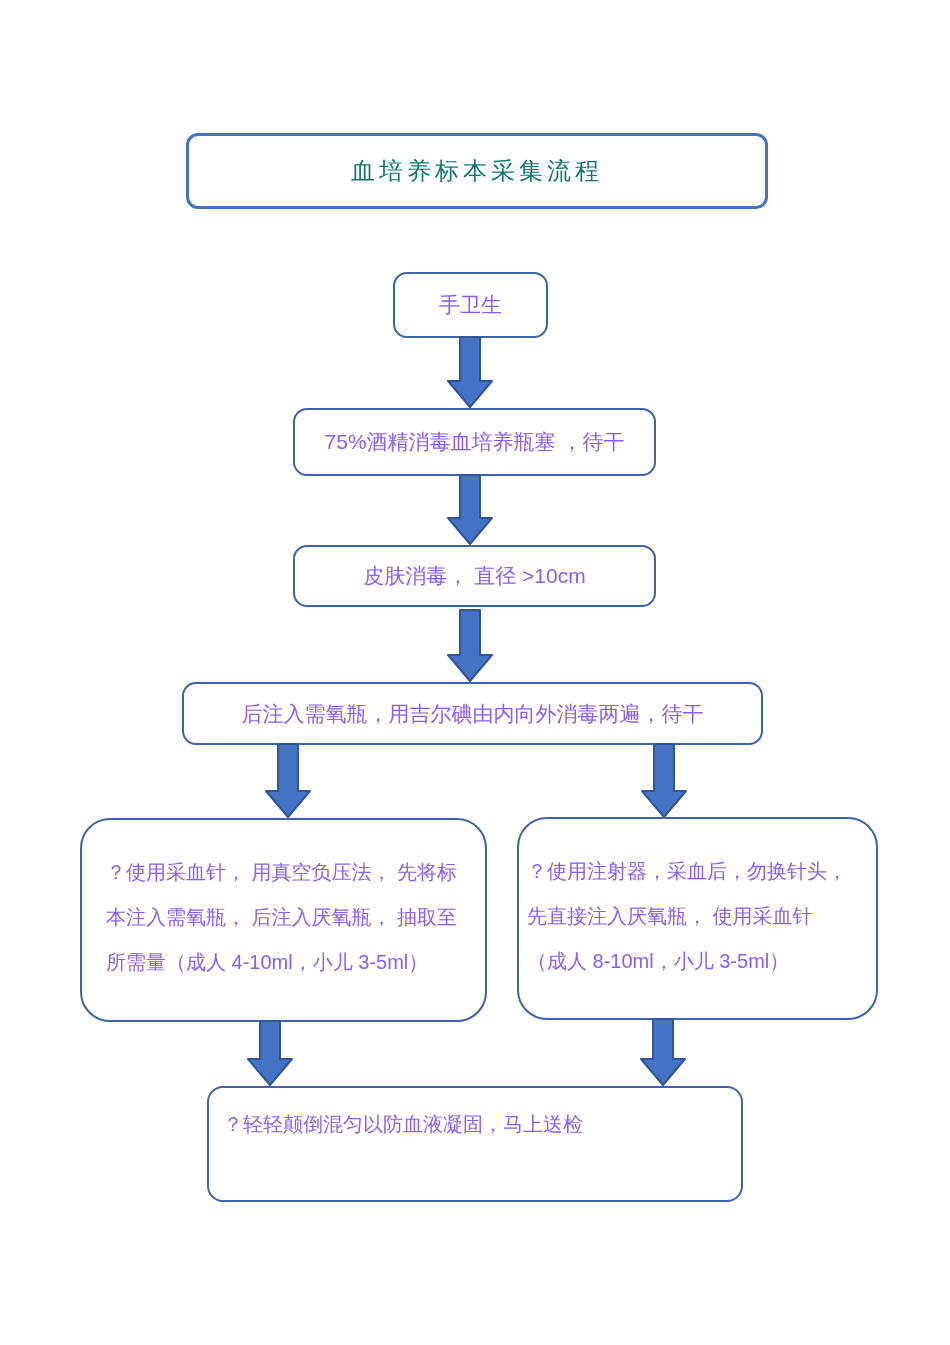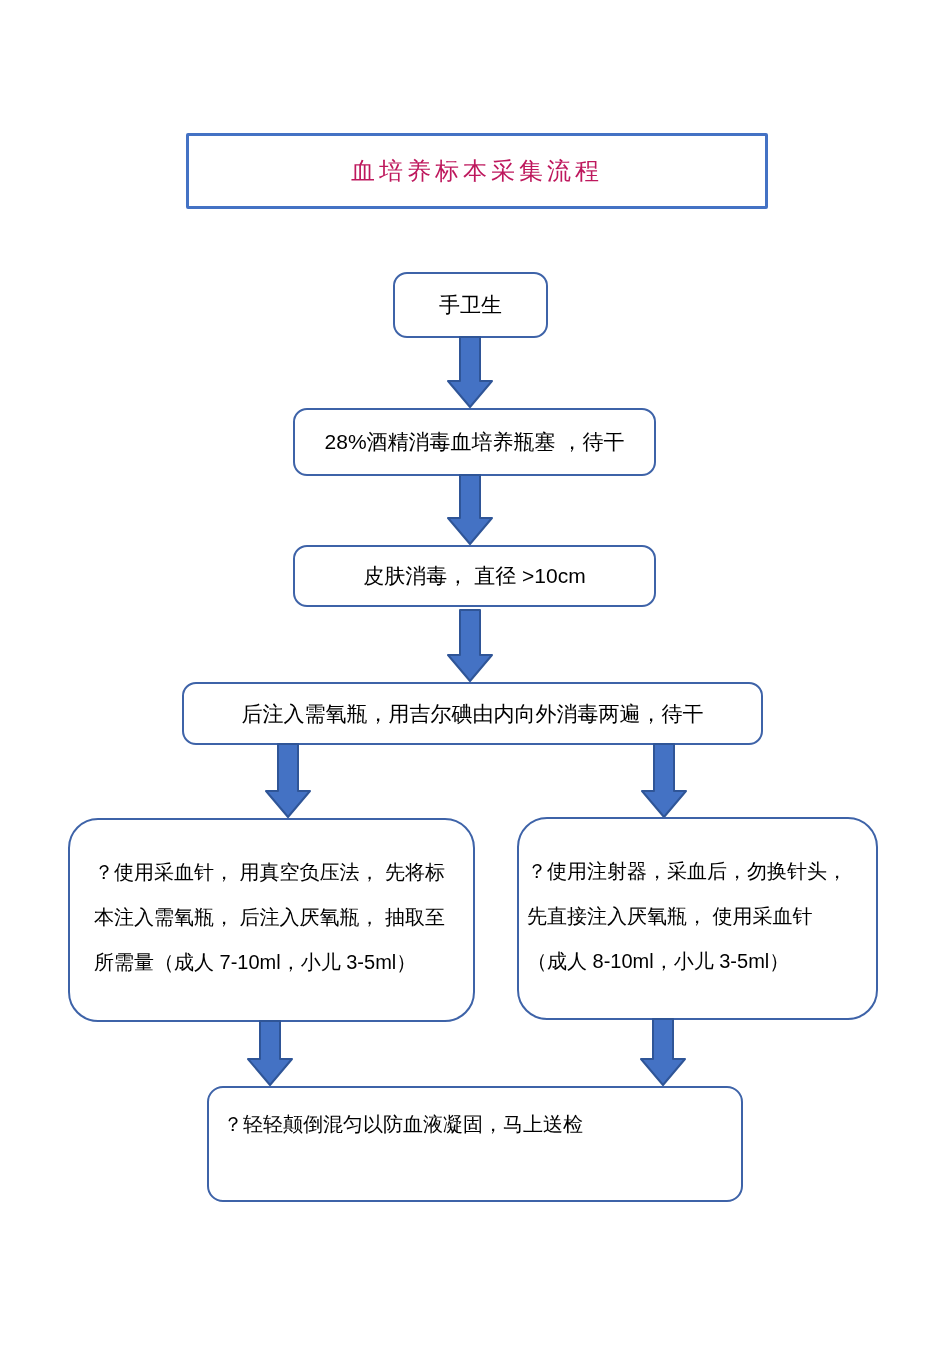--- a/index.html
+++ b/index.html
@@ -14,28 +14,28 @@
   .fc-box{
     position:absolute;
     box-sizing:border-box;
     background:#ffffff;
     border:2.5px solid #3E63A8;
     display:flex;
     align-items:center;
     justify-content:center;
     text-align:center;
     font-size:21px;
-    color:#000000;
+    color:#8b5cf6;
   }
   .title-box{
     border:3px solid #4472C4;
-    border-radius:2px;
+    border-radius:12px;
     font-size:24px;
     letter-spacing:4px;
-    color:#be185d;
+    color:#0f766e;
   }
   .step-box{border-radius:14px;}
   .branch-box{
     border-radius:30px;
     display:block;
     text-align:left;
     font-size:20px;
   }
   .branch-box .line{line-height:45px;white-space:nowrap;}
   .footer-box{
@@ -61,21 +61,21 @@
     <span>手卫生</span>
   </div>
 
   <div class="arrow" style="left:447px;top:336px;">
     <svg width="46" height="72" viewBox="0 0 46 72">
       <polygon points="13,1 33,1 33,45 45,45 23,71 1,45 13,45" fill="#4472C4" stroke="#2F5597" stroke-width="2" stroke-linejoin="round"></polygon>
     </svg>
   </div>
 
   <div class="fc-box step-box" style="left:293px;top:408px;width:363px;height:68px;">
-    <span>28%酒精消毒血培养瓶塞 ，待干</span>
+    <span>75%酒精消毒血培养瓶塞 ，待干</span>
   </div>
 
   <div class="arrow" style="left:447px;top:474px;">
     <svg width="46" height="71" viewBox="0 0 46 71">
       <polygon points="13,1 33,1 33,44 45,44 23,70 1,44 13,44" fill="#4472C4" stroke="#2F5597" stroke-width="2" stroke-linejoin="round"></polygon>
     </svg>
   </div>
 
   <div class="fc-box step-box" style="left:293px;top:545px;width:363px;height:62px;">
     <span>皮肤消毒， 直径 &gt;10cm</span>
@@ -96,24 +96,24 @@
       <polygon points="13,1 33,1 33,48 45,48 23,74 1,48 13,48" fill="#4472C4" stroke="#2F5597" stroke-width="2" stroke-linejoin="round"></polygon>
     </svg>
   </div>
 
   <div class="arrow" style="left:641px;top:743px;">
     <svg width="46" height="75" viewBox="0 0 46 75">
       <polygon points="13,1 33,1 33,48 45,48 23,74 1,48 13,48" fill="#4472C4" stroke="#2F5597" stroke-width="2" stroke-linejoin="round"></polygon>
     </svg>
   </div>
 
-  <div class="fc-box branch-box" style="left:68px;top:818px;width:407px;height:204px;padding:30px 16px 0 24px;">
+  <div class="fc-box branch-box" style="left:80px;top:818px;width:407px;height:204px;padding:30px 16px 0 24px;">
     <div class="line">？使用采血针， 用真空负压法， 先将标</div>
     <div class="line">本注入需氧瓶， 后注入厌氧瓶， 抽取至</div>
-    <div class="line">所需量（成人 7-10ml，小儿 3-5ml）</div>
+    <div class="line">所需量（成人 4-10ml，小儿 3-5ml）</div>
   </div>
 
   <div class="fc-box branch-box" style="left:517px;top:817px;width:361px;height:203px;padding:30px 12px 0 8px;">
     <div class="line">？使用注射器，采血后，勿换针头，</div>
     <div class="line">先直接注入厌氧瓶， 使用采血针</div>
     <div class="line">（成人 8-10ml，小儿 3-5ml）</div>
   </div>
 
   <div class="arrow" style="left:247px;top:1020px;">
     <svg width="46" height="66" viewBox="0 0 46 66">

